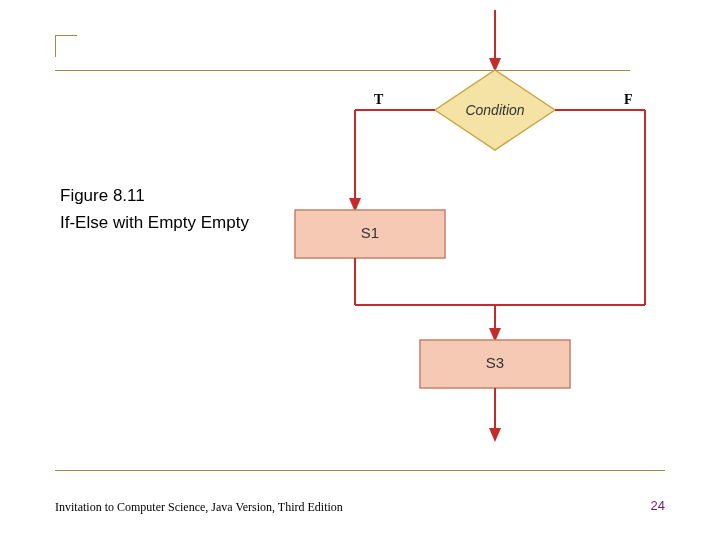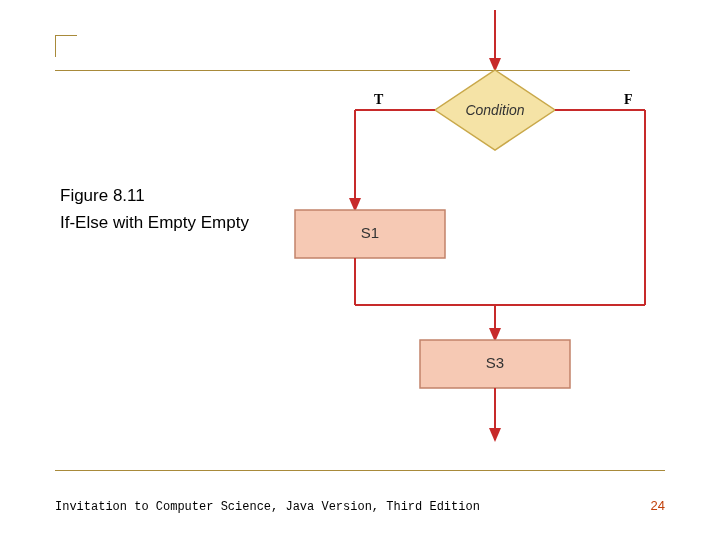--- a/index.html
+++ b/index.html
@@ -40,30 +40,30 @@
     left: 60px;
     top: 182px;
     font-size: 17px;
     color: #000;
     line-height: 1.6;
   }
   .footer-left {
     position: absolute;
     left: 55px;
     top: 500px;
-    font-family: Liberation Mono, monospace;
+    font-family: Liberation Serif, serif;
     font-size: 12px;
     color: #000;
   }
   .footer-right {
     position: absolute;
     right: 55px;
     top: 498px;
     font-size: 13px;
-    color: #c2410c;
+    color: #701a75;
   }
   .diagram {
     position: absolute;
     left: 275px;
     top: 10px;
     width: 400px;
     height: 448px;
     pointer-events: none;
   }
   .diagram text {

